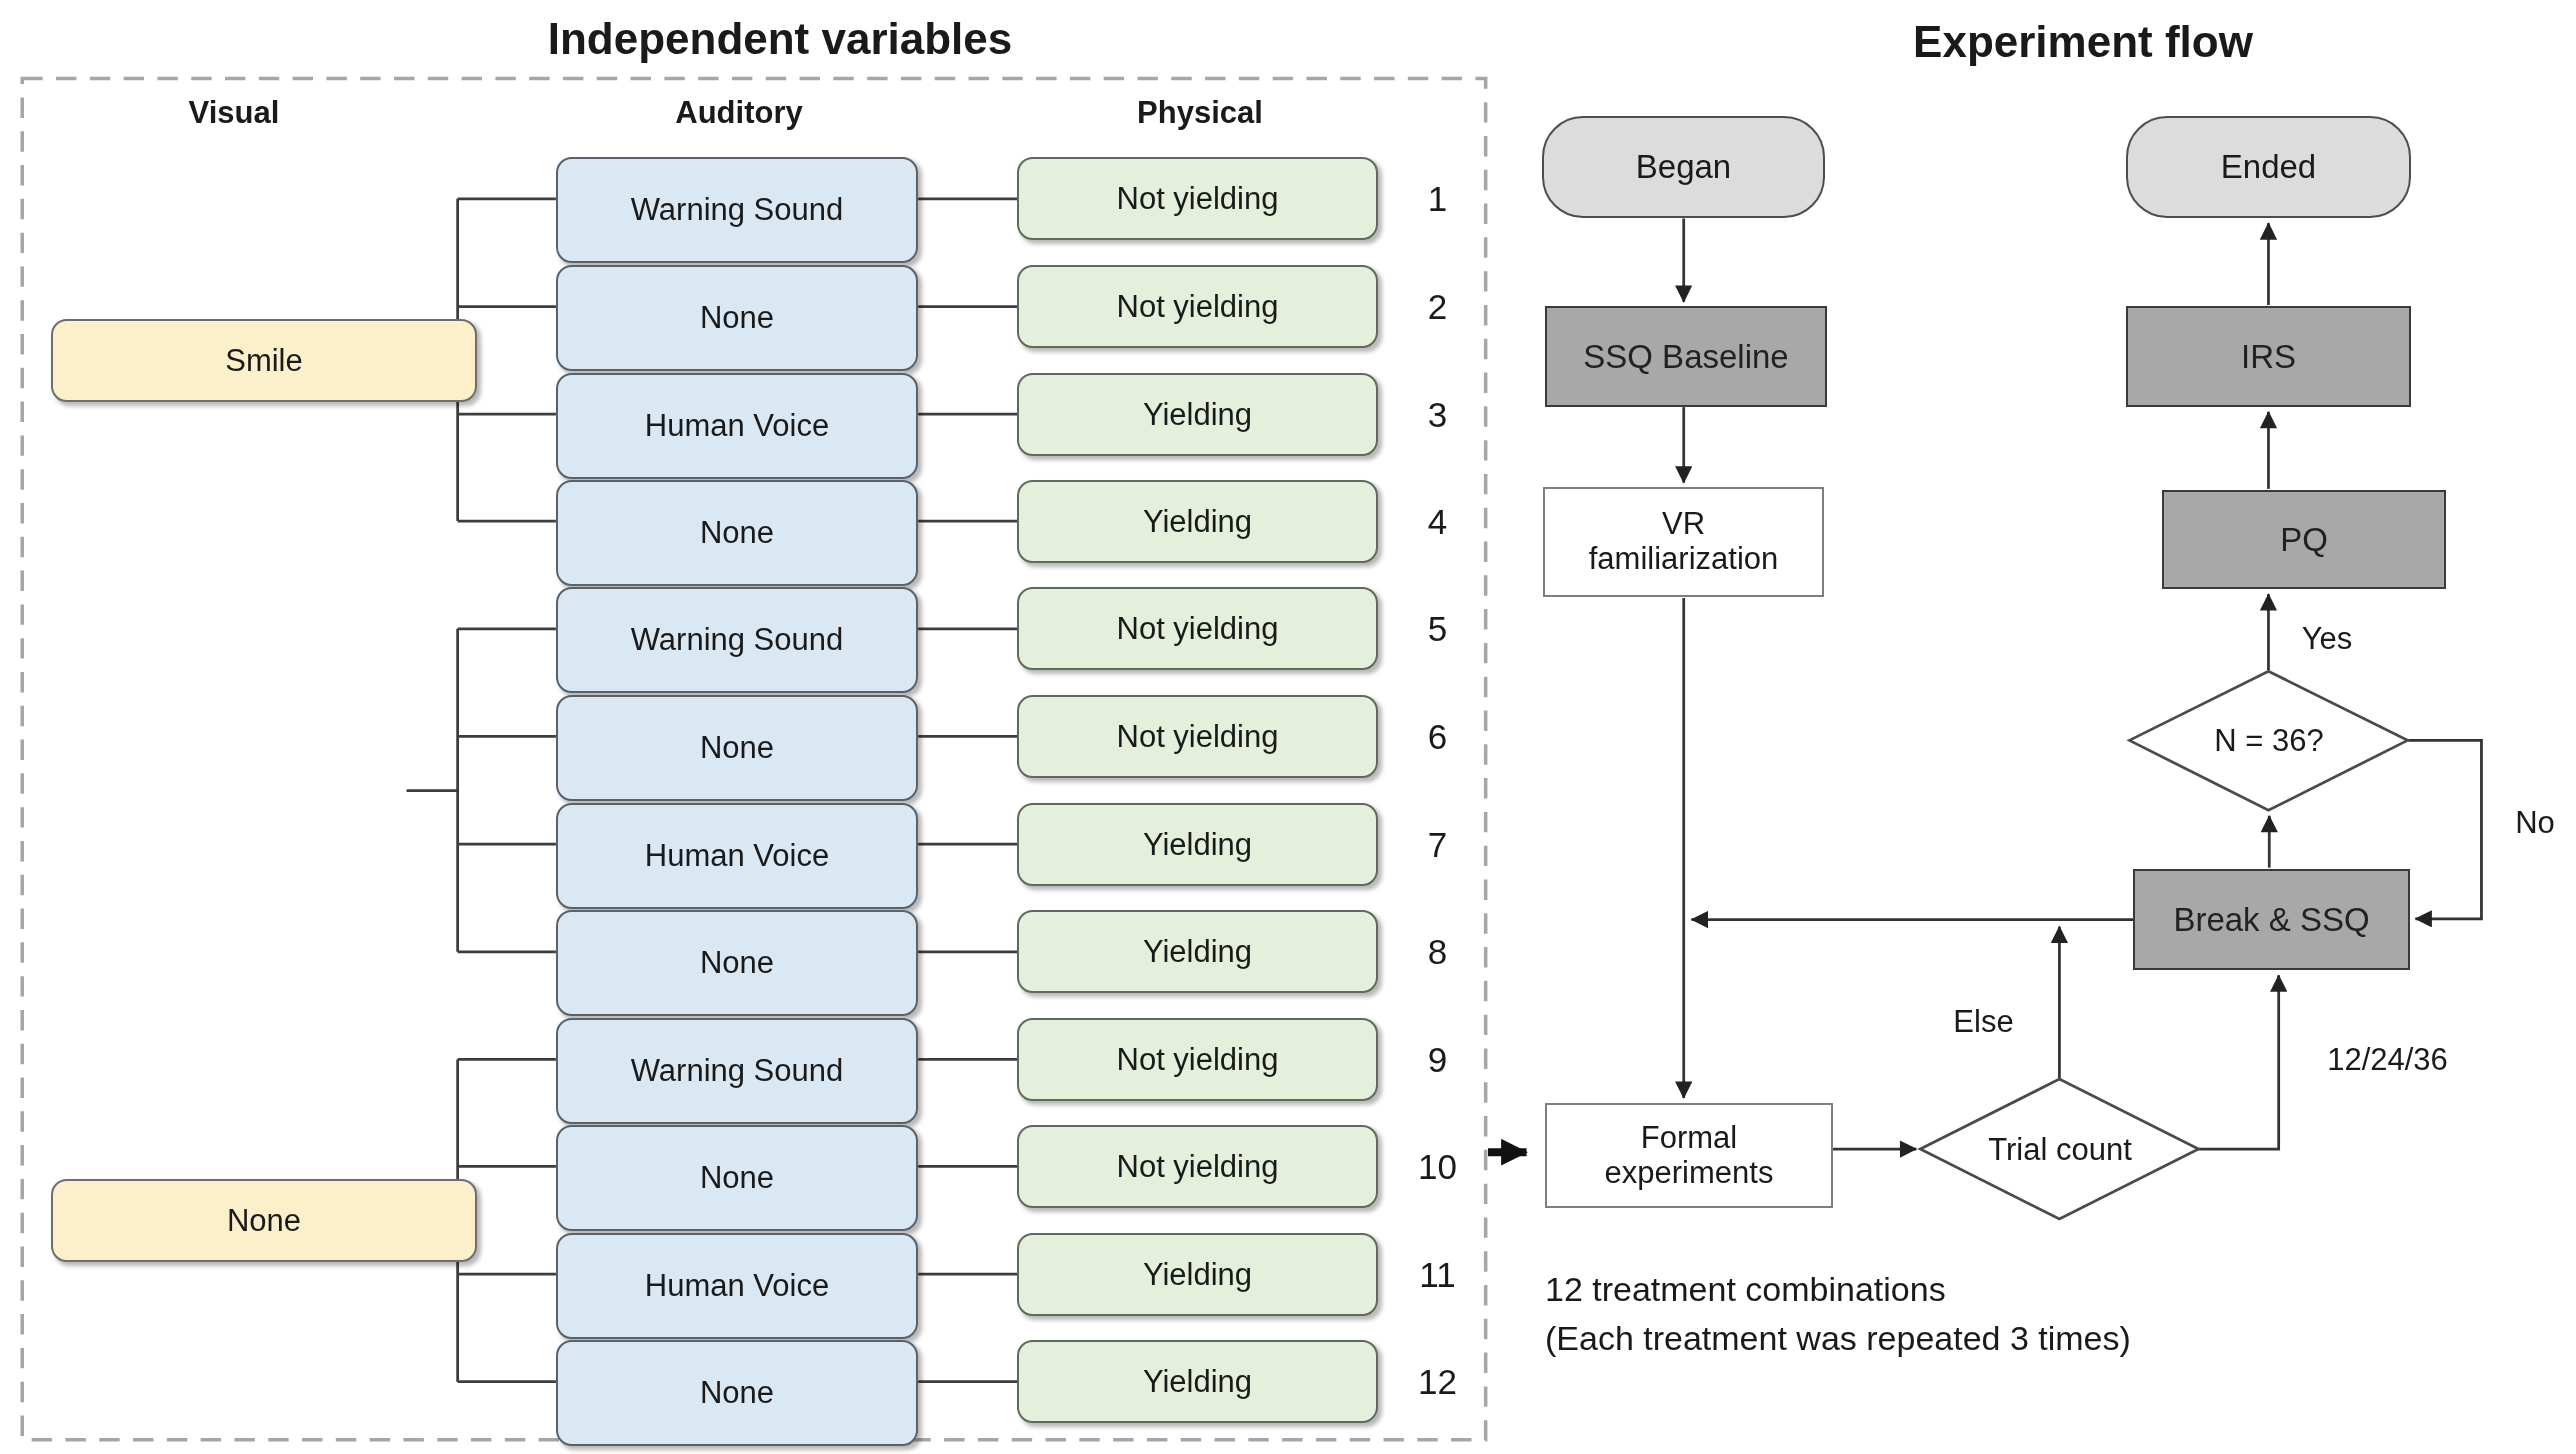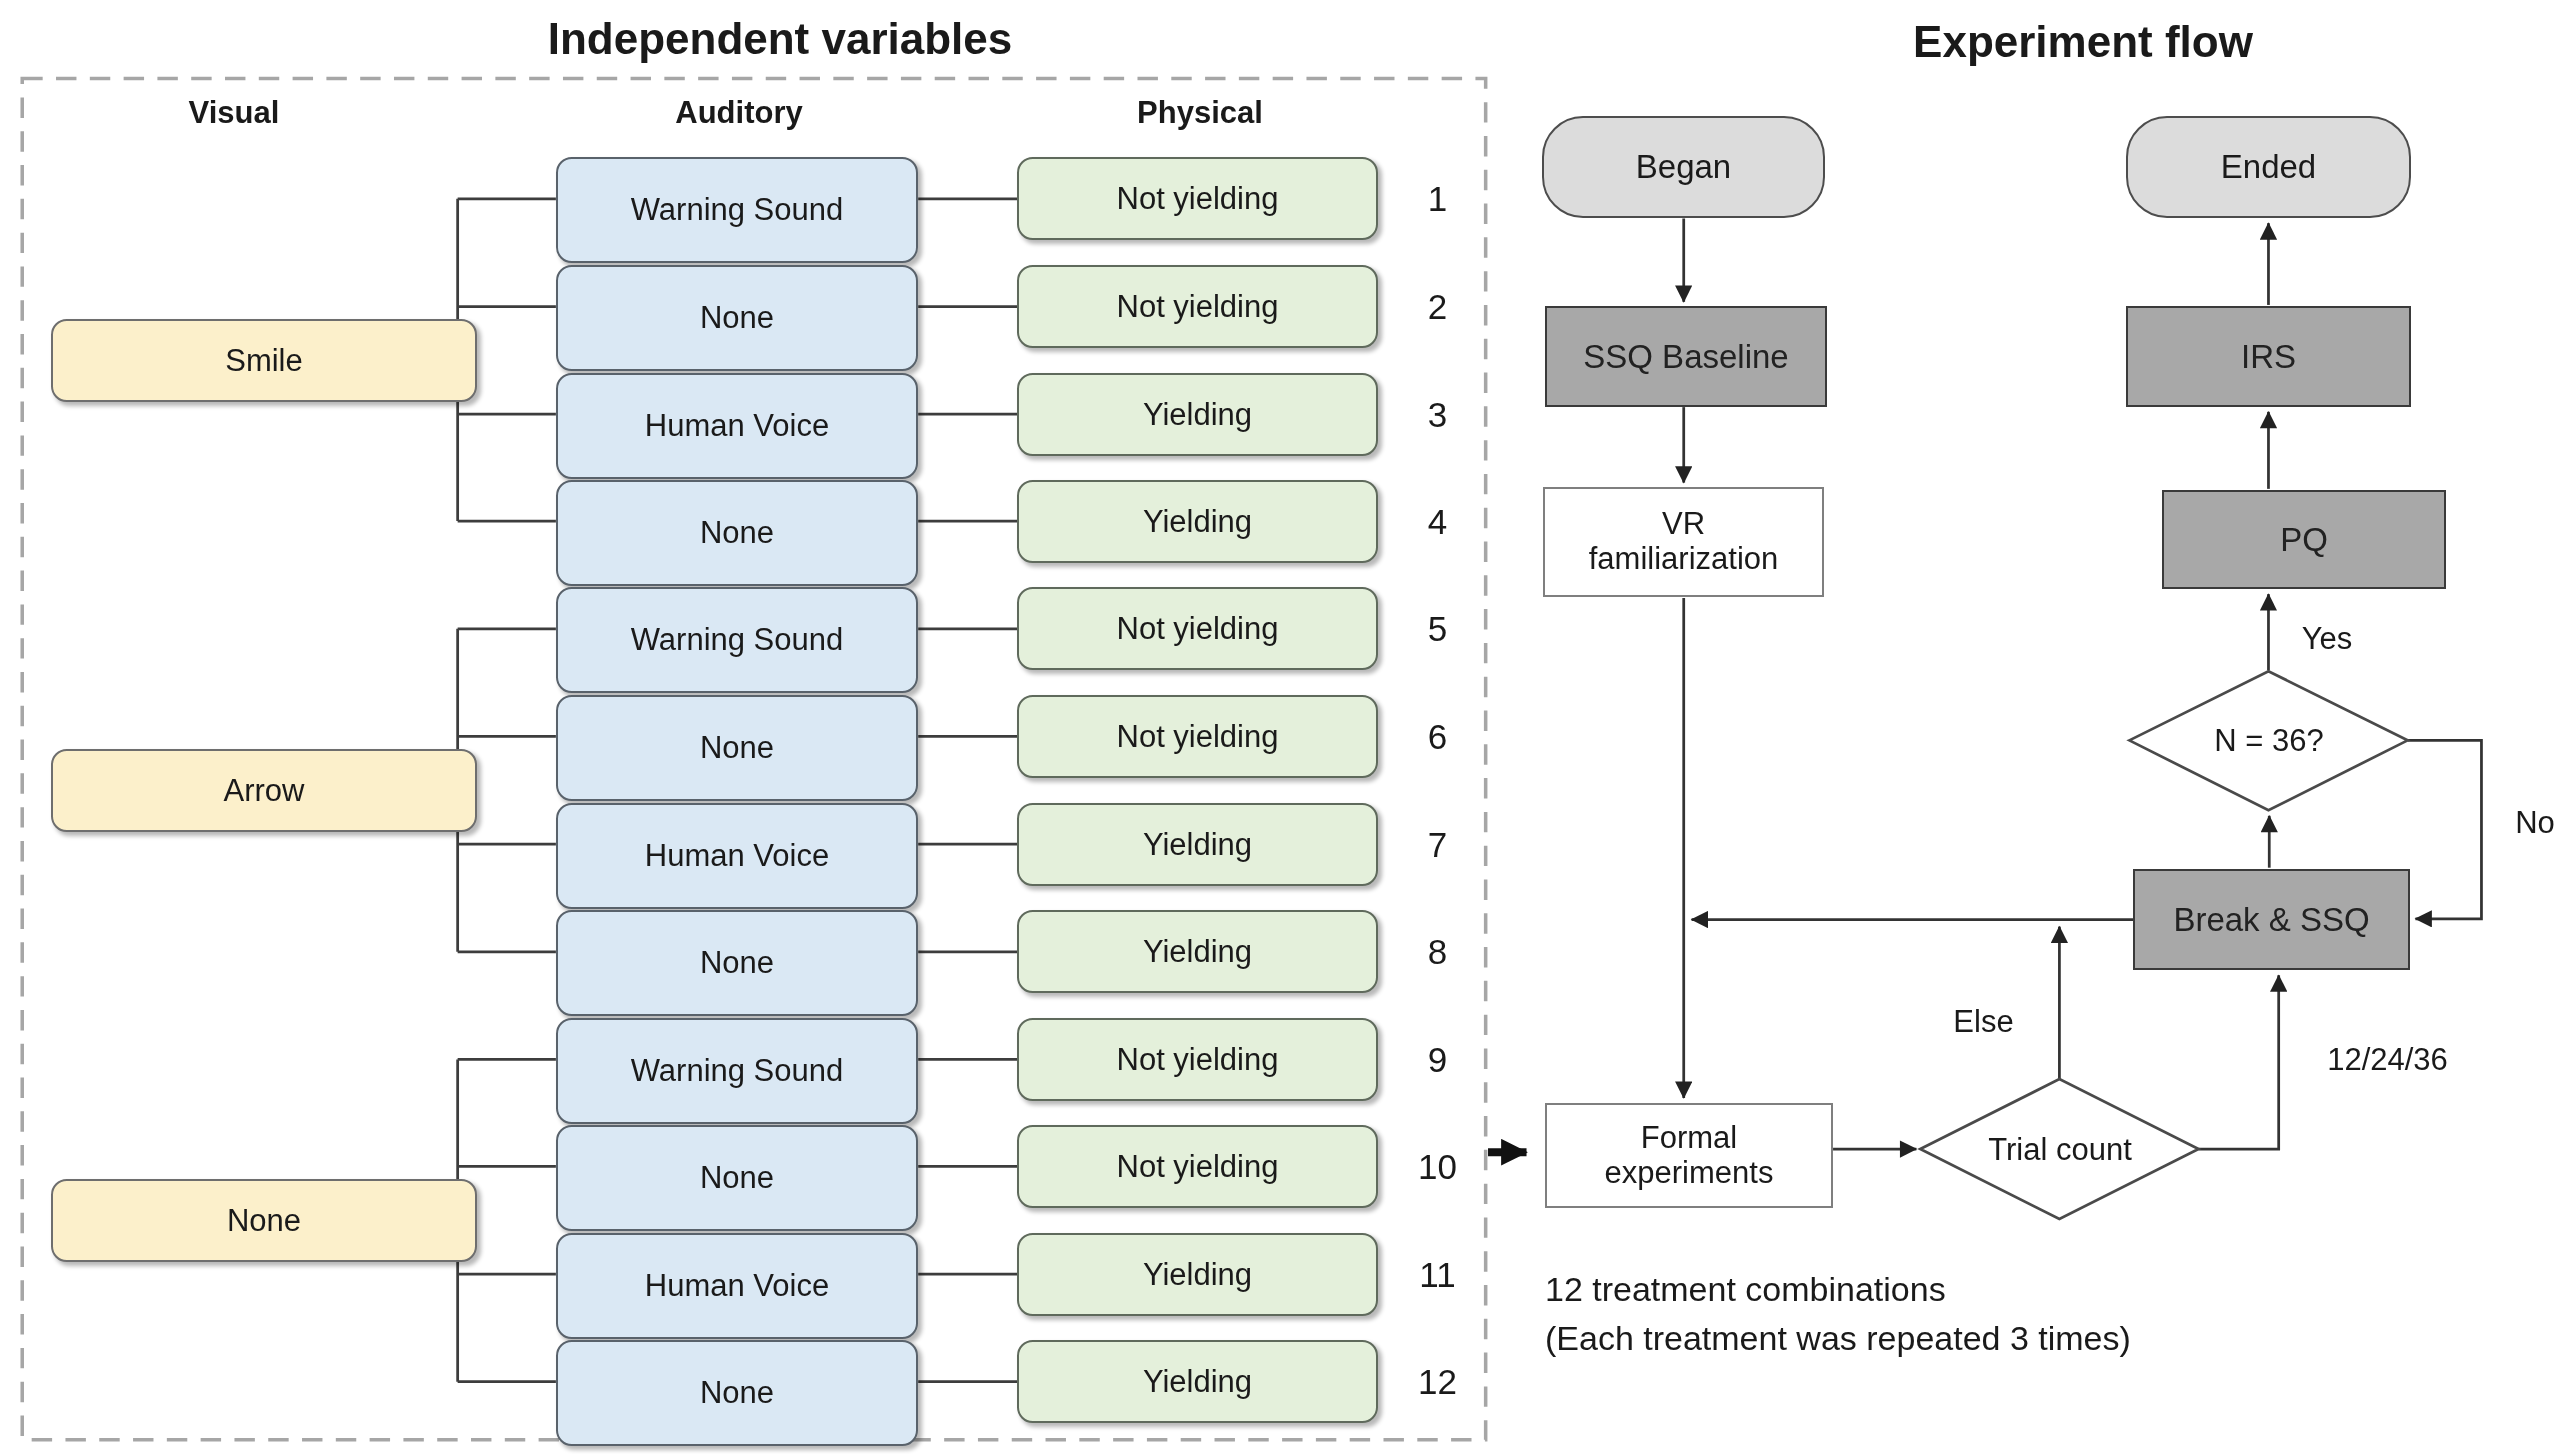--- a/index.html
+++ b/index.html
@@ -74,21 +74,20 @@
   </svg>
 
   <div class="abs title" style="left:387px;top:14px;width:786px;">Independent variables</div>
   <div class="abs title" style="left:1690px;top:17.3px;width:786px;">Experiment flow</div>
 
   <div class="abs colhead" style="left:77px;top:93px;width:314px;">Visual</div>
   <div class="abs colhead" style="left:582px;top:93px;width:314px;">Auditory</div>
   <div class="abs colhead" style="left:1043px;top:93px;width:314px;">Physical</div>
 
   <div class="abs vbox" style="top:319px;">Smile</div>
-  <div class="abs vbox" style="top:749px;">Arrow</div>
   <div class="abs vbox" style="top:1179px;">None</div>
 
   <div class="abs abox" style="top:157px;">Warning Sound</div>
   <div class="abs pbox" style="top:157px;">Not yielding</div>
   <div class="abs rownum" style="top:157px;">1</div>
 
   <div class="abs abox" style="top:265px;">None</div>
   <div class="abs pbox" style="top:265px;">Not yielding</div>
   <div class="abs rownum" style="top:265px;">2</div>
 

